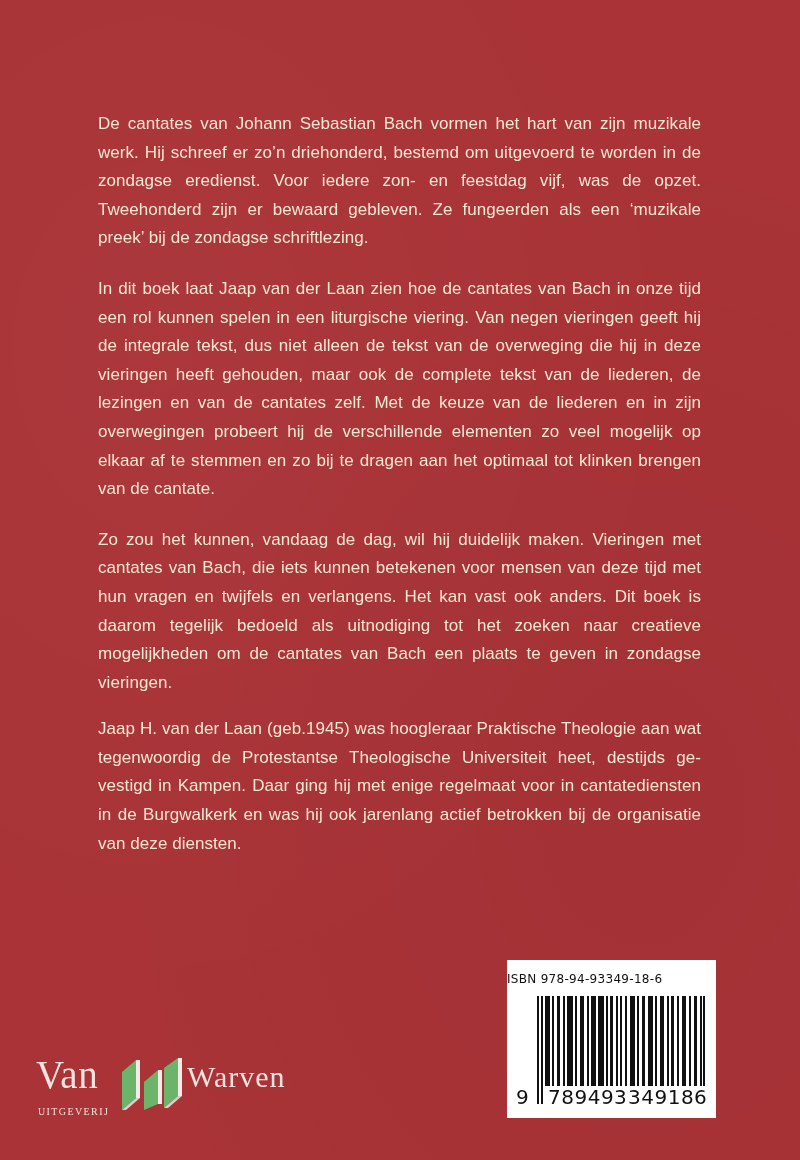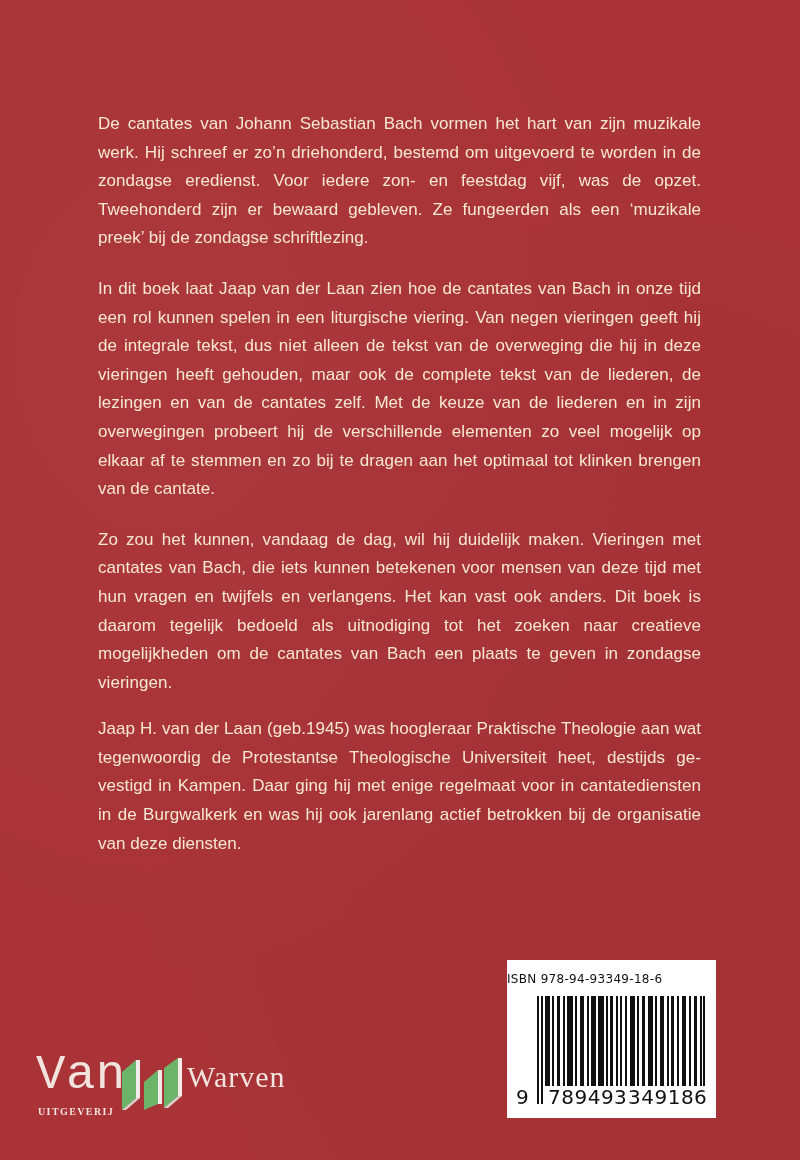--- a/index.html
+++ b/index.html
@@ -48,43 +48,43 @@
       position: absolute;
       left: 36px;
       top: 1052px;
       width: 320px;
       height: 70px;
     }
     .logo .van {
       position: absolute;
       left: 0;
       top: 0;
-      font-family: Liberation Mono, monospace;
-      font-size: 49px;
+      font-family: Liberation Serif, serif;
+      font-size: 39px;
       line-height: 46px;
       color: #f3e3de;
       letter-spacing: 0.5px;
     }
     .logo .warven {
       position: absolute;
       left: 151px;
       top: 2px;
       font-family: "Liberation Serif", "DejaVu Serif", serif;
       font-size: 30px;
       line-height: 46px;
       color: #f3e3de;
       letter-spacing: 1px;
     }
     .logo .uitgeverij {
       position: absolute;
       left: 2px;
       top: 54px;
       font-family: "Liberation Serif", "DejaVu Serif", serif;
       font-size: 10px;
-      font-weight: bold;
+      font-weight: normal;
       color: #f3e3de;
       letter-spacing: 1.4px;
     }
     .logo .books {
       position: absolute;
       left: 82px;
       top: 4px;
       width: 68px;
       height: 54px;
     }

